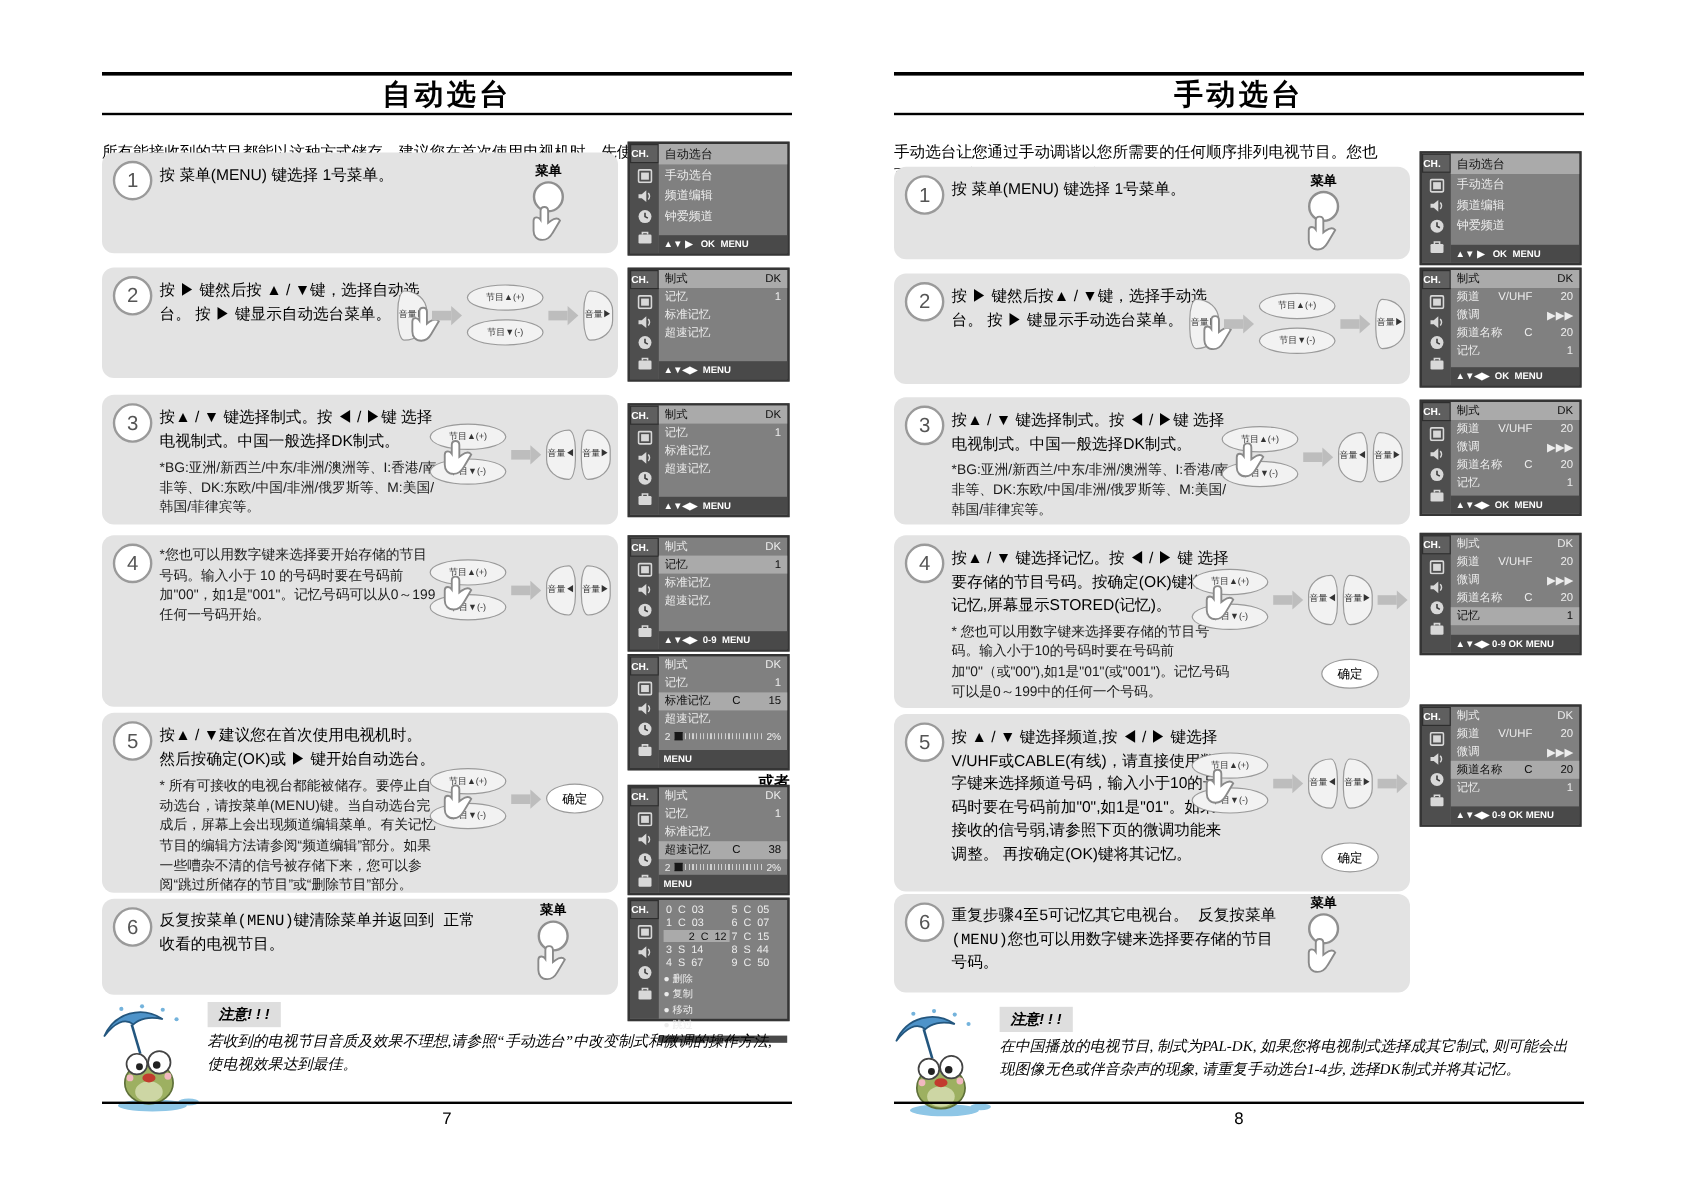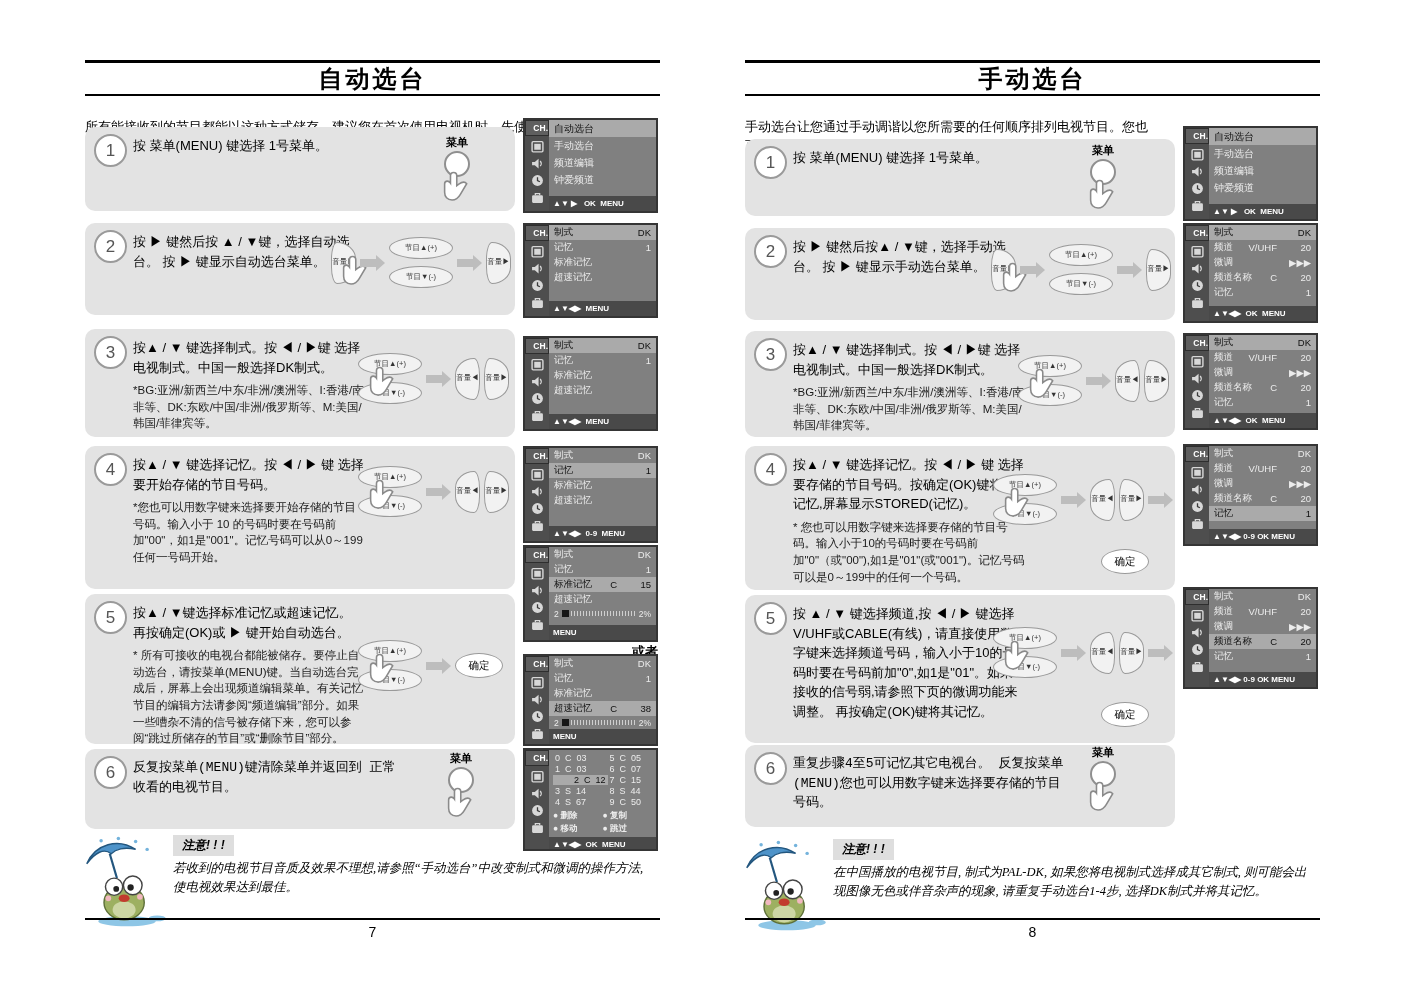--- a/index.html
+++ b/index.html
@@ -61,38 +61,38 @@
   
   .screen{position:absolute;left:438px;width:135px;height:95px;background:#808080;
           border:2px solid #353535;display:flex;box-sizing:border-box;}
   #lsc1{top:63px;} #lsc2{top:168px;} #lsc3{top:281px;} #lsc4{top:391px;height:97px;}
   #lsc5{top:490px;height:97px;} #lsc6{top:599px;height:92px;} #lsc7{top:693px;height:103px;}
   #rsc1{top:71px;} #rsc2{top:168px;height:100px;} #rsc3{top:278px;height:97px;}
   #rsc4{top:389px;height:102px;} #rsc5{top:532px;height:102px;}
   .or-label{position:absolute;left:438px;top:588px;width:135px;text-align:right;font-size:13px;font-weight:bold;}
   .sside{width:24px;background:#4e4e4e;display:flex;flex-direction:column;align-items:center;flex-shrink:0;}
   .sch{width:100%;box-sizing:border-box;background:#5f5f5f;border:1px solid #2e2e2e;color:#fff;
-       font-size:8.5px;font-weight:bold;text-align:right;padding:2px 0;}
+       font-size:8.5px;font-weight:bold;text-align:left;padding:2px 0;}
   .sicon{width:13px;height:13px;margin-top:4px;}
   .sbody{flex:1;display:flex;flex-direction:column;min-width:0;}
   .srow{display:flex;align-items:center;height:15px;padding:0 5px;font-size:9.5px;color:#ececec;}
   .srow .lab{flex:1;white-space:nowrap;overflow:hidden;}
   .srow .v1{margin-right:20px;} .srow .v2{min-width:14px;text-align:right;}
   .srow.hl{background:#aaaaaa;color:#101010;}
   .srow-list{height:17px;font-size:10px;}
   .sp{flex:1;}
   .sfoot{background:#494949;color:#fff;font-size:8px;font-weight:bold;padding:3px 4px;white-space:pre;overflow:hidden;}
   .sprog{display:flex;align-items:center;height:13px;padding:0 5px;gap:3px;font-size:8.5px;color:#ececec;}
   .pbar{flex:1;height:5px;position:relative;
         background:repeating-linear-gradient(90deg,#cfcfcf 0 1px,transparent 1px 3px);}
   .pbar::before{content:'';position:absolute;left:0;top:-1px;width:7px;height:7px;background:#161616;}
   .chgrid{display:grid;grid-template-columns:1fr 1fr;padding:3px 4px 1px;row-gap:1px;}
   .chcell{font-size:9px;color:#ececec;white-space:pre;padding:0 2px;}
   .chcell.hl{background:#aaaaaa;color:#101010;padding-left:21px;}
-  .leggrid{display:grid;grid-template-columns:1fr 1fr;padding:2px 4px;row-gap:1px;font-weight:bold;}
+  .leggrid{display:grid;grid-template-columns:1fr;padding:2px 4px;row-gap:1px;}
   .legitem{font-size:8.5px;color:#ececec;white-space:pre;}
 
   
   .noteblk{position:absolute;left:0;right:0;}
   #page-left .noteblk{top:778px;} #page-right .noteblk{top:782px;}
   .frog{position:absolute;left:-4px;top:0;width:92px;height:96px;}
   .note-label{position:absolute;left:88px;top:2px;background:#dedede;padding:2px 9px;
               font-size:12px;font-weight:bold;font-style:italic;}
   .note-text{position:absolute;left:88px;top:26px;width:482px;font-size:12.5px;line-height:1.55;
              font-style:italic;font-family:"Liberation Serif",serif;}
@@ -197,41 +197,40 @@
       </div>
       <div class="arrow"></div>
       <div class="fan fan-l">音量◀</div>
       <div class="fan fan-r">音量▶</div>
     </div>
   </div>
 
   <div class="step" id="ls4">
     <div class="stepnum">4</div>
     <div class="step-body">
-      <div>按▲ / ▼ 键选择记忆。按 ◀ / ▶ 键 选择要开始存储的节目号码。</div>
       <div class="step-note">*您也可以用数字键来选择要开始存储的节目号码。输入小于 10 的号码时要在号码前加"00"，如1是"001"。记忆号码可以从0～199任何一号码开始。</div>
     </div>
     <div class="g-seq">
       <div class="kwrap ovals">
         <div class="oval">节目▲(+)</div>
         <div class="oval">节目▼(-)</div>
         <svg class="hand-on">
             <use href="#i-hand"></use>
           </svg>
       </div>
       <div class="arrow"></div>
       <div class="fan fan-l">音量◀</div>
       <div class="fan fan-r">音量▶</div>
     </div>
   </div>
 
   <div class="step" id="ls5">
     <div class="stepnum">5</div>
     <div class="step-body">
-      <div>按▲ / ▼键选择标准记忆或超速记忆。 再按确定(OK)或 ▶ 键开始自动选台。</div>
+      <div>按▲ / ▼建议您在首次使用电视机时。 然后按确定(OK)或 ▶ 键开始自动选台。</div>
       <div class="step-note">* 所有可接收的电视台都能被储存。要停止自动选台，请按菜单(MENU)键。当自动选台完成后，屏幕上会出现频道编辑菜单。有关记忆节目的编辑方法请参阅“频道编辑”部分。如果一些嘈杂不清的信号被存储下来，您可以参阅“跳过所储存的节目”或“删除节目”部分。</div>
     </div>
     <div class="g-seq">
       <div class="kwrap ovals">
         <div class="oval">节目▲(+)</div>
         <div class="oval">节目▼(-)</div>
         <svg class="hand-on">
             <use href="#i-hand"></use>
           </svg>
       </div>

